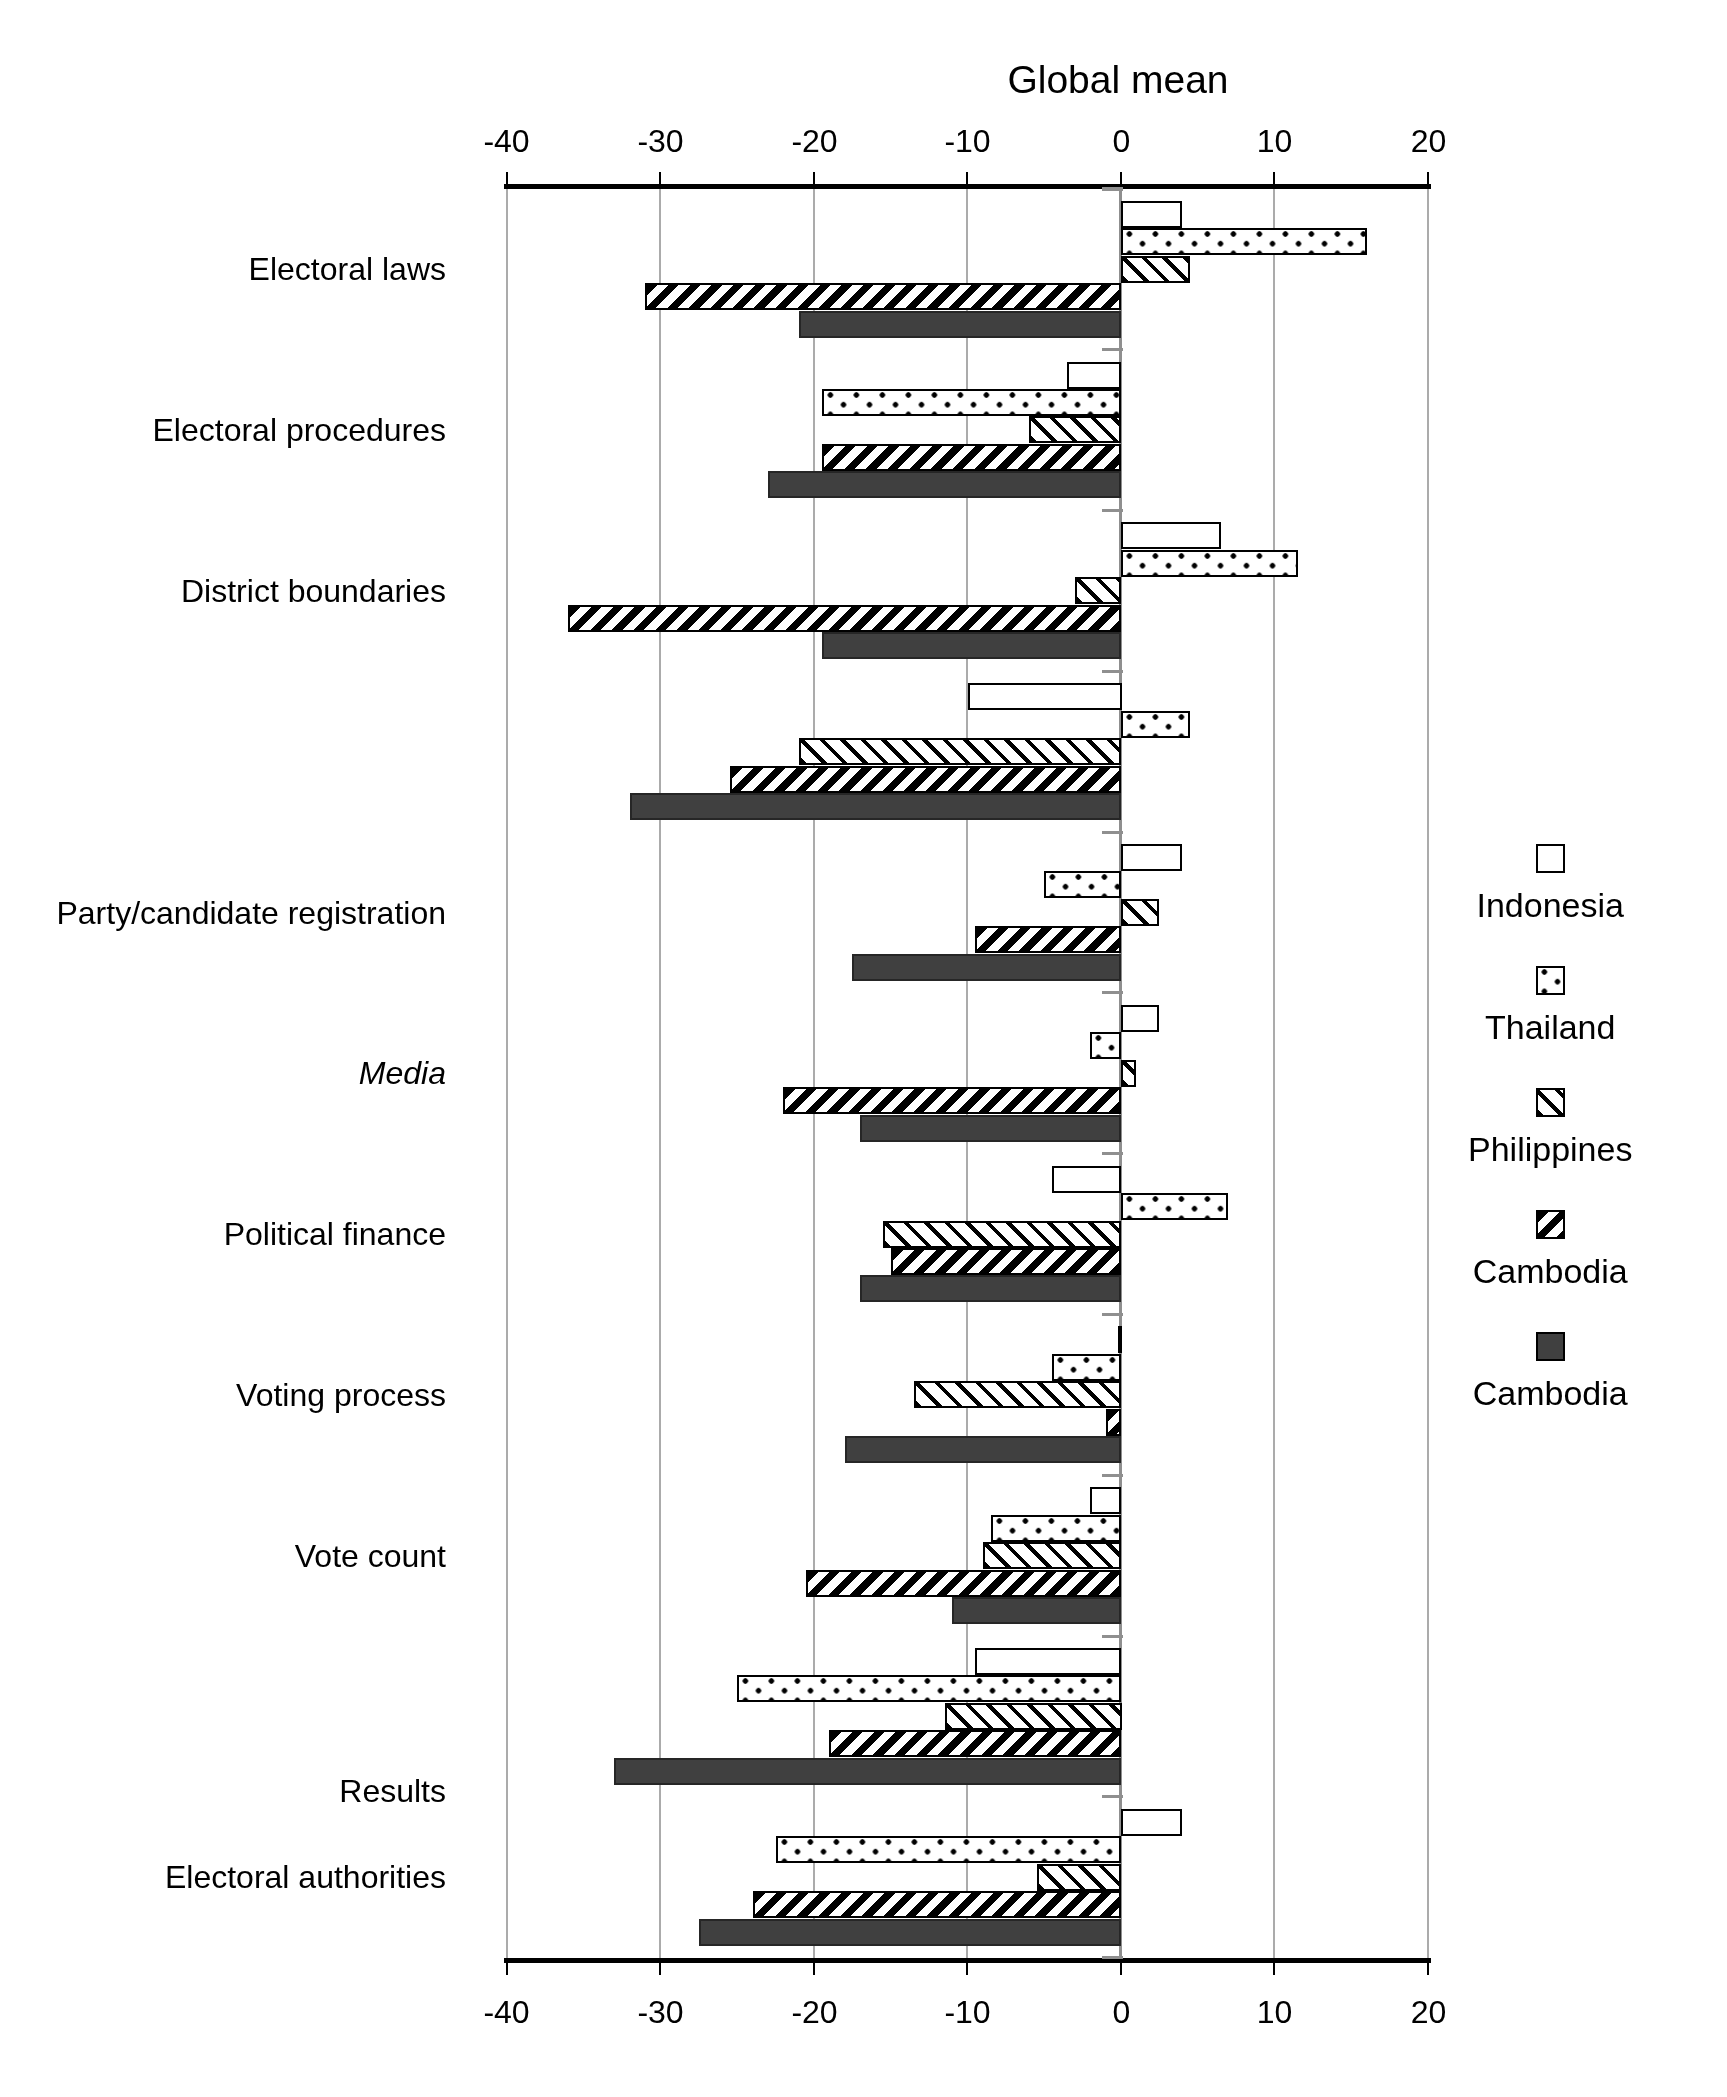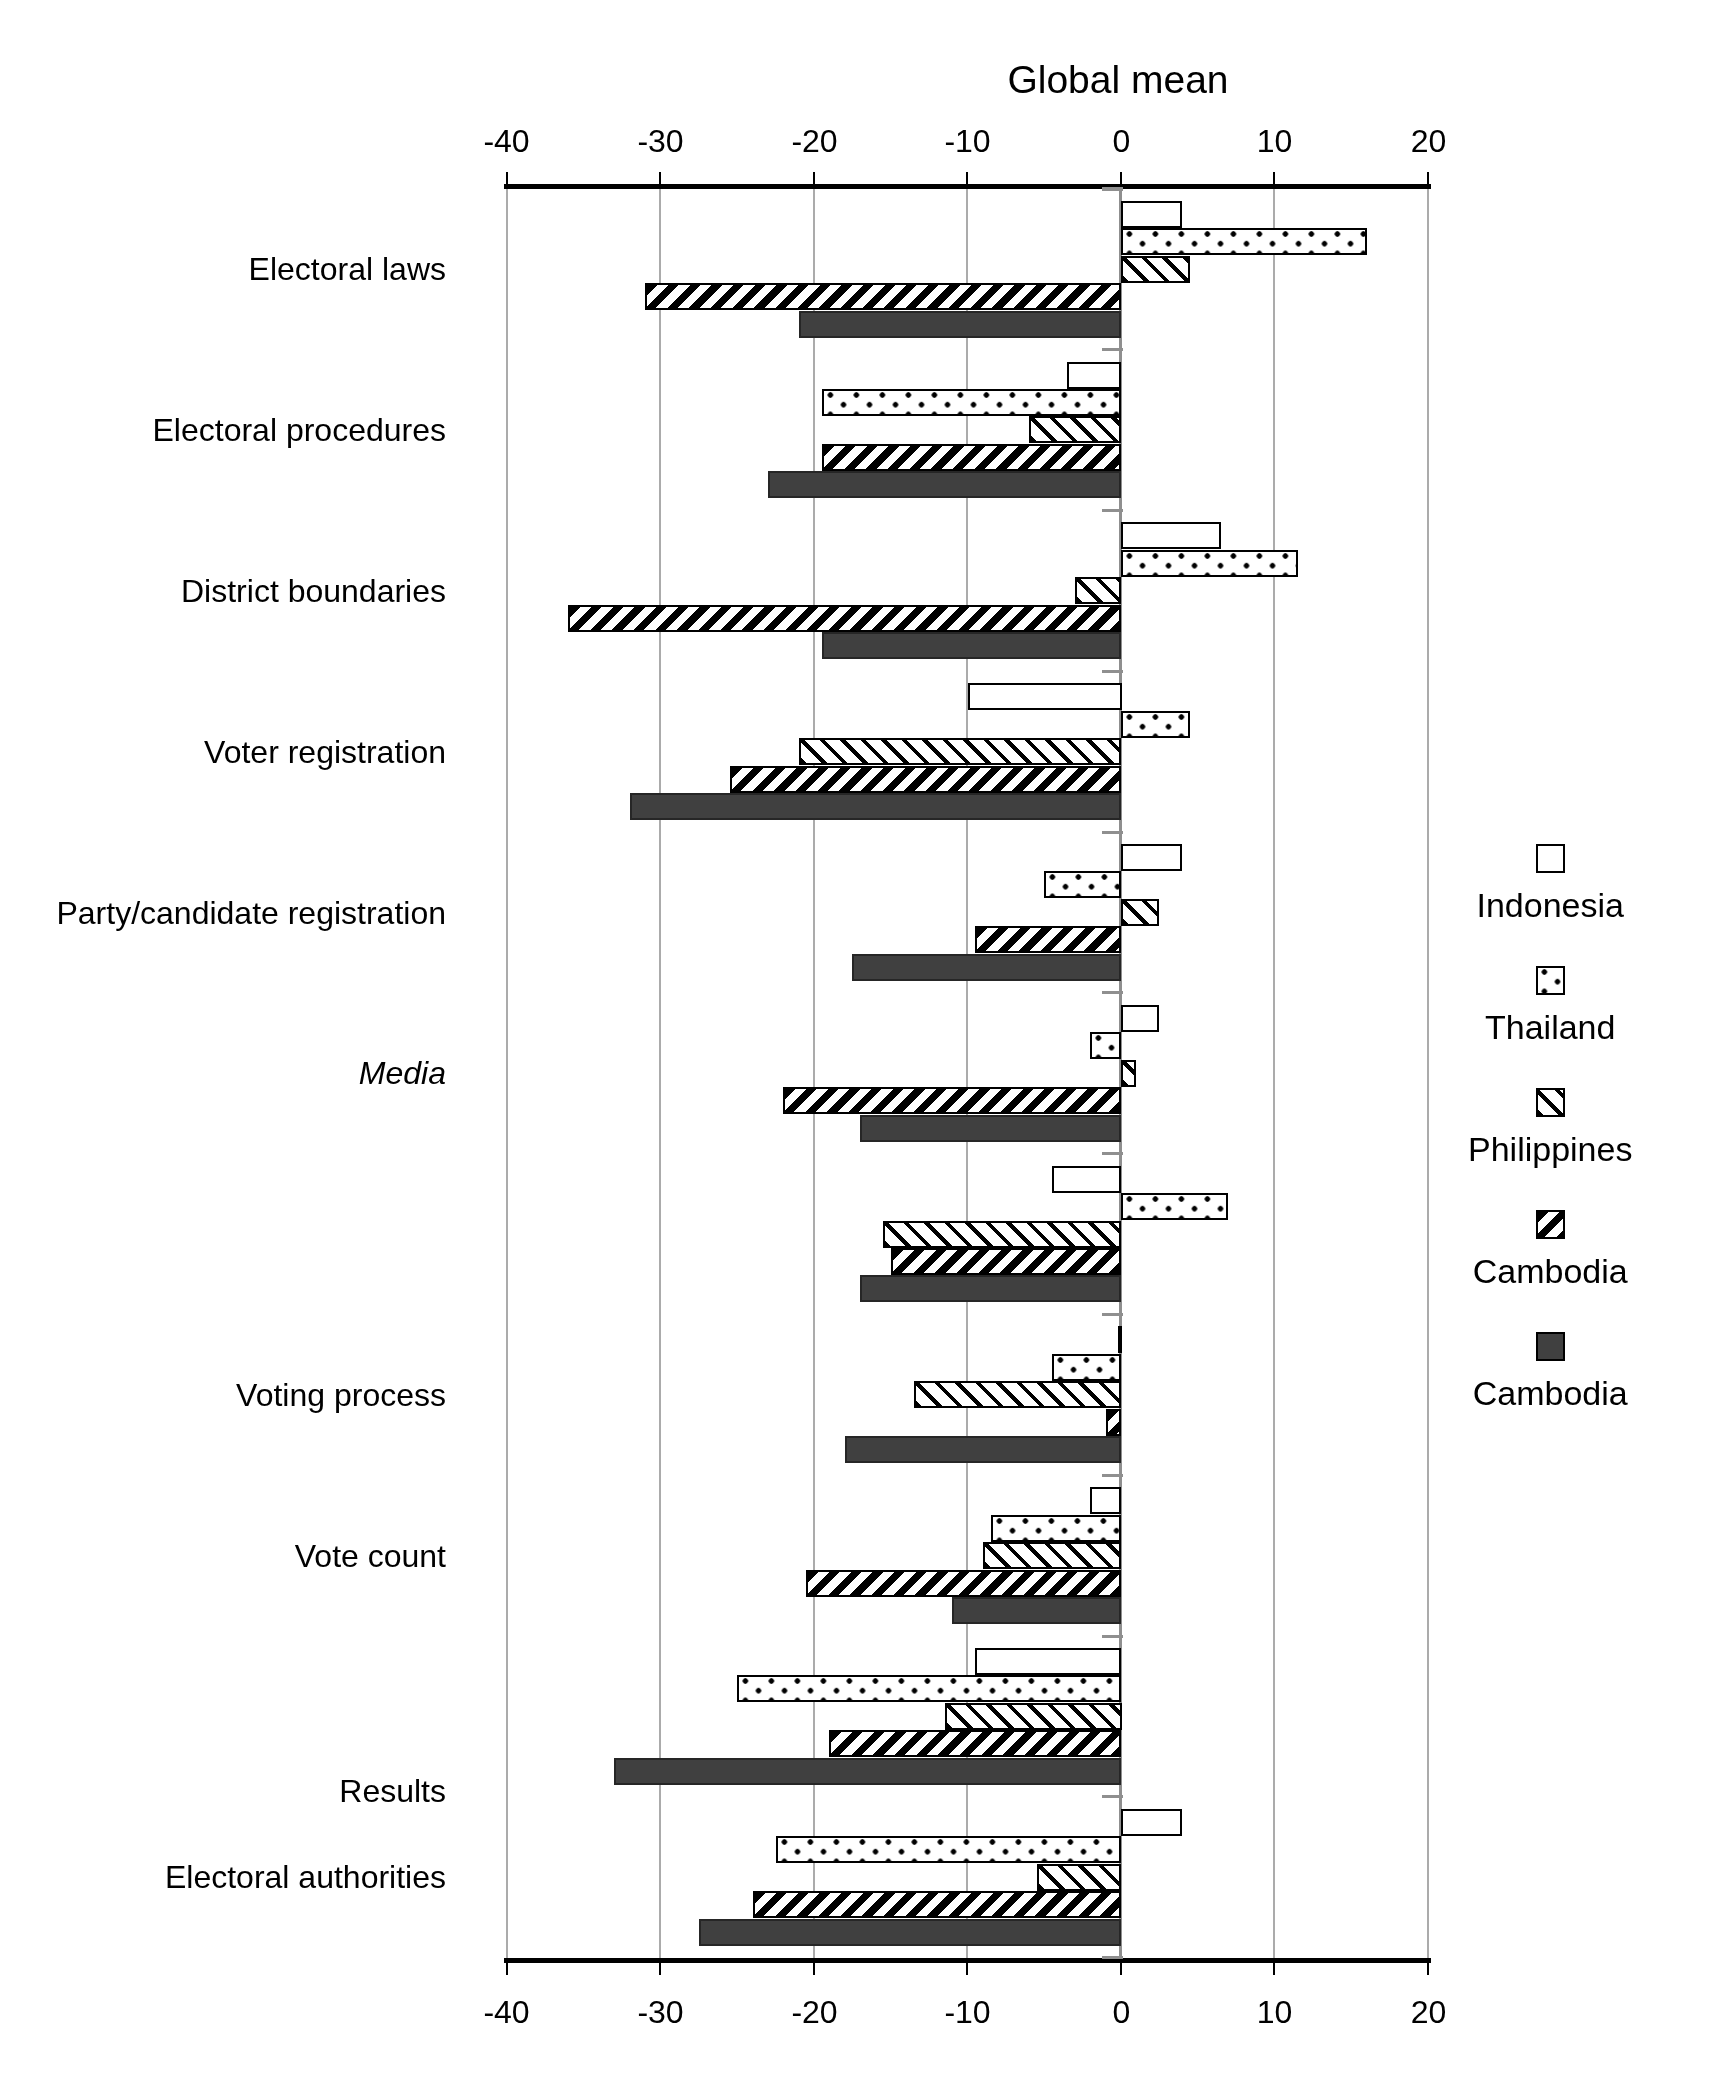--- a/index.html
+++ b/index.html
@@ -157,23 +157,23 @@
     <div class="bar p-dots" style="left: 269px; width: 345px; top: 1647px; height: 27.4px;"></div>
     <div class="bar p-bslash" style="left: 530px; width: 84px; top: 1675px; height: 27.4px;"></div>
     <div class="bar p-slash" style="left: 246px; width: 368px; top: 1702px; height: 27.4px;"></div>
     <div class="bar p-solid" style="left: 192px; width: 422px; top: 1730px; height: 27.4px;"></div>
   </div>
 
 <div id="cat-col">
     <div class="cat-label" style="top: 59px;">Electoral laws</div>
     <div class="cat-label" style="top: 220px;">Electoral procedures</div>
     <div class="cat-label" style="top: 381px;">District boundaries</div>
-    <div class="cat-label" style="top: 542px;">Voter registration</div>
     <div class="cat-label" style="top: 703px;">Party/candidate registration</div>
     <div class="cat-label" style="top: 863px; font-style: italic;">Media</div>
+    <div class="cat-label" style="top: 1024px;">Political finance</div>
     <div class="cat-label" style="top: 1185px;">Voting process</div>
     <div class="cat-label" style="top: 1346px;">Vote count</div>
     <div class="cat-label" style="top: 1581px;">Results</div>
     <div class="cat-label" style="top: 1667px;">Electoral authorities</div>
   </div>
 
 <div id="legend">
     <div class="legend-item">
       <div class="legend-swatch p-plain"></div>
       <div class="legend-label">Indonesia</div>

